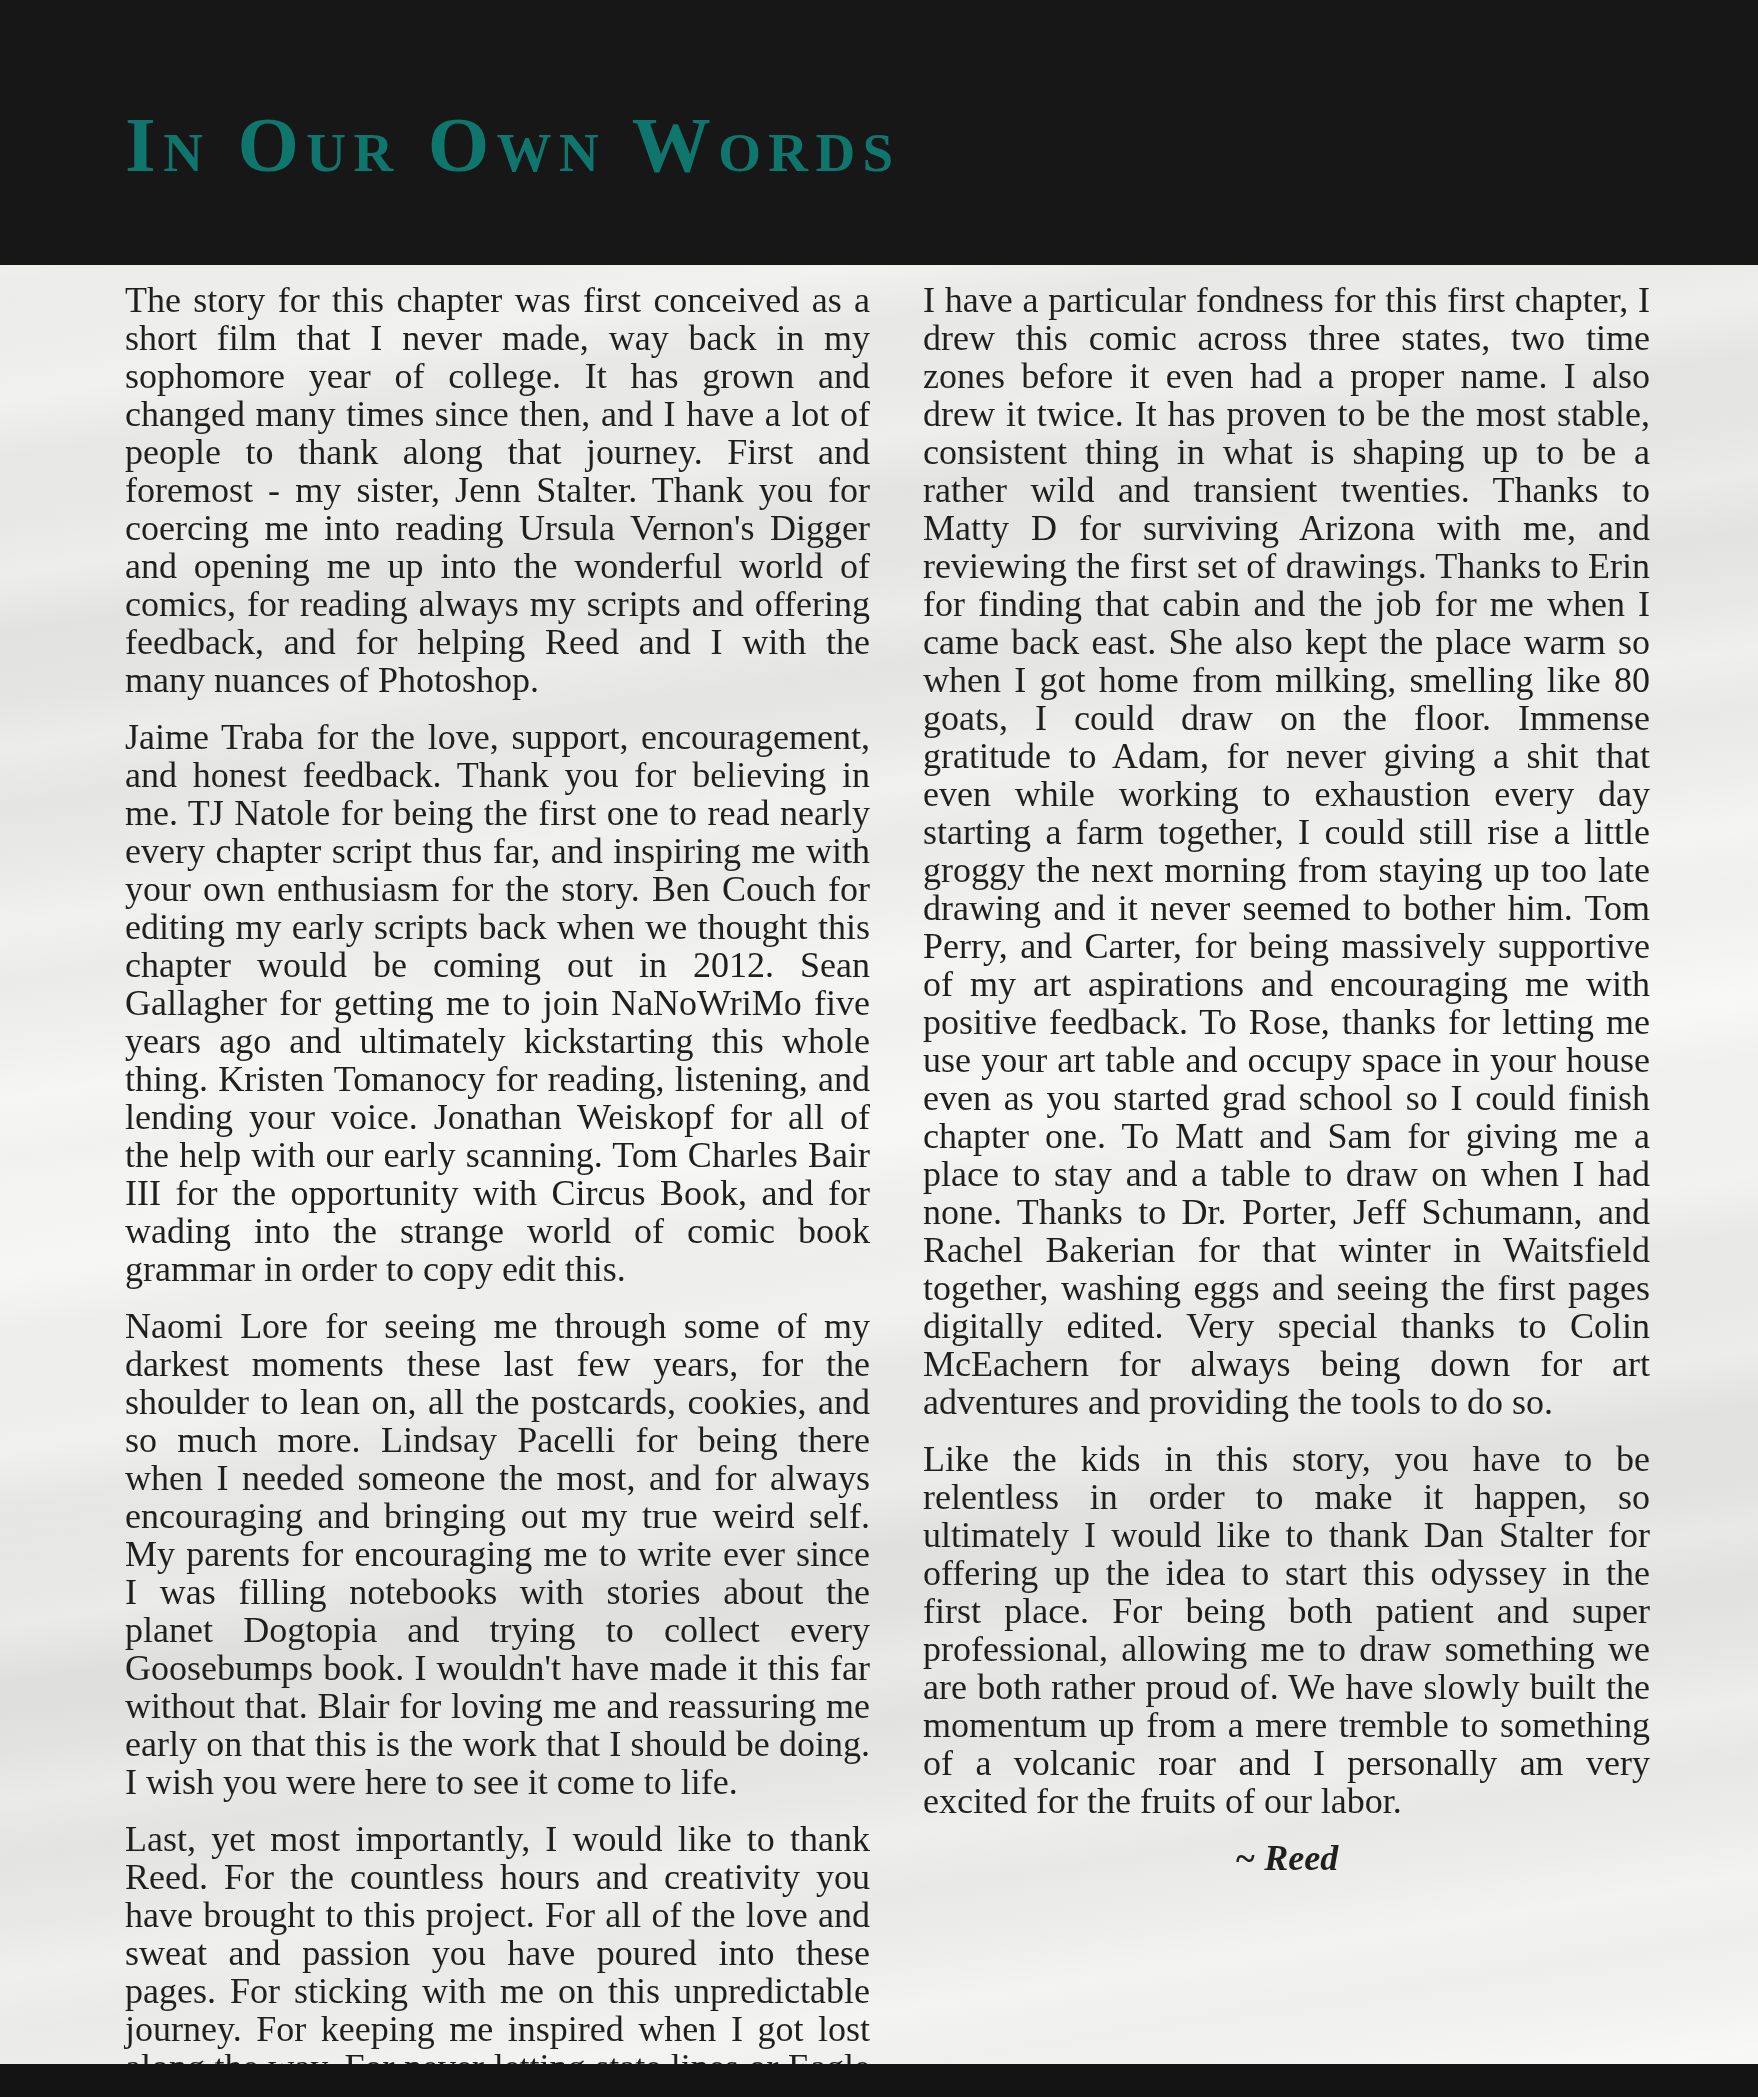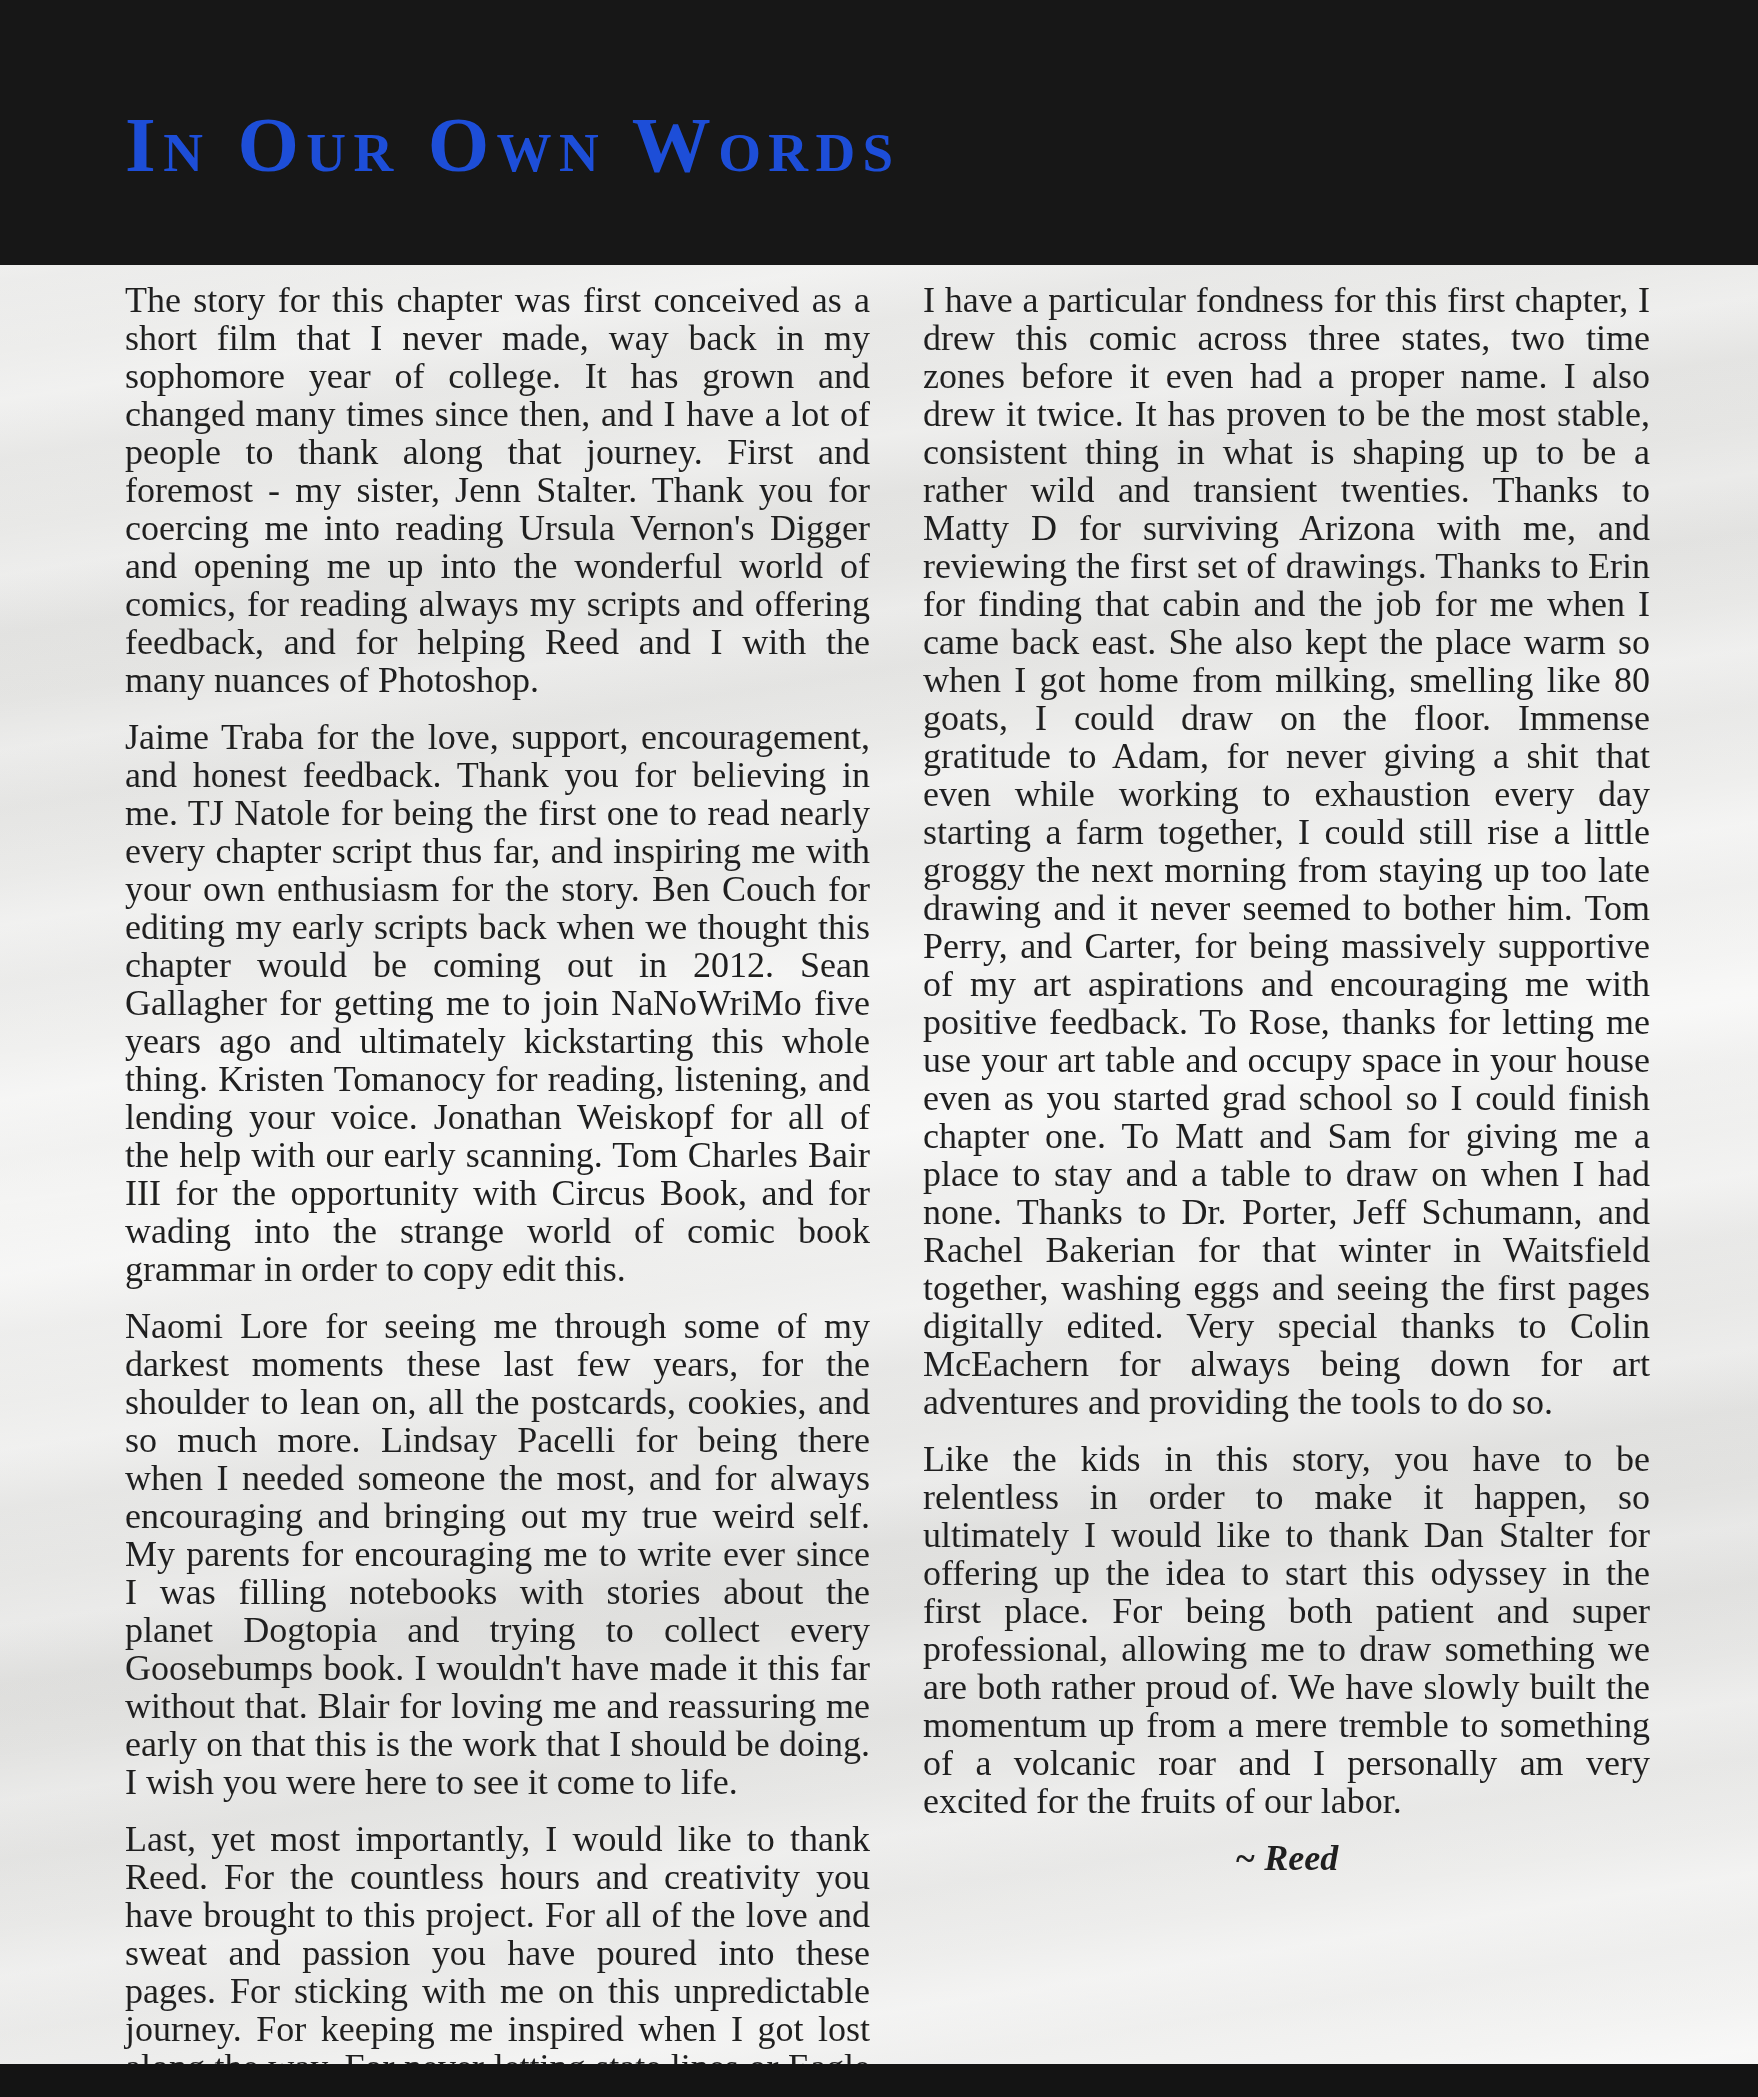--- a/index.html
+++ b/index.html
@@ -34,21 +34,21 @@
     background: #171717;
     clip-path: polygon(0 0, 100% 0, 100% 250, 0 318);
     z-index: 2;
   }
 
   .page-title {
     position: absolute;
     left: 125px;
     top: 105px;
     margin: 0;
-    color: #1d4ed8;
+    color: #0f766e;
     font-family: "Liberation Serif", serif;
     font-variant: small-caps;
     font-weight: 600;
     font-size: 79px;
     line-height: 1;
     letter-spacing: 7.4px;
   }
 
   .content {
     position: absolute;

